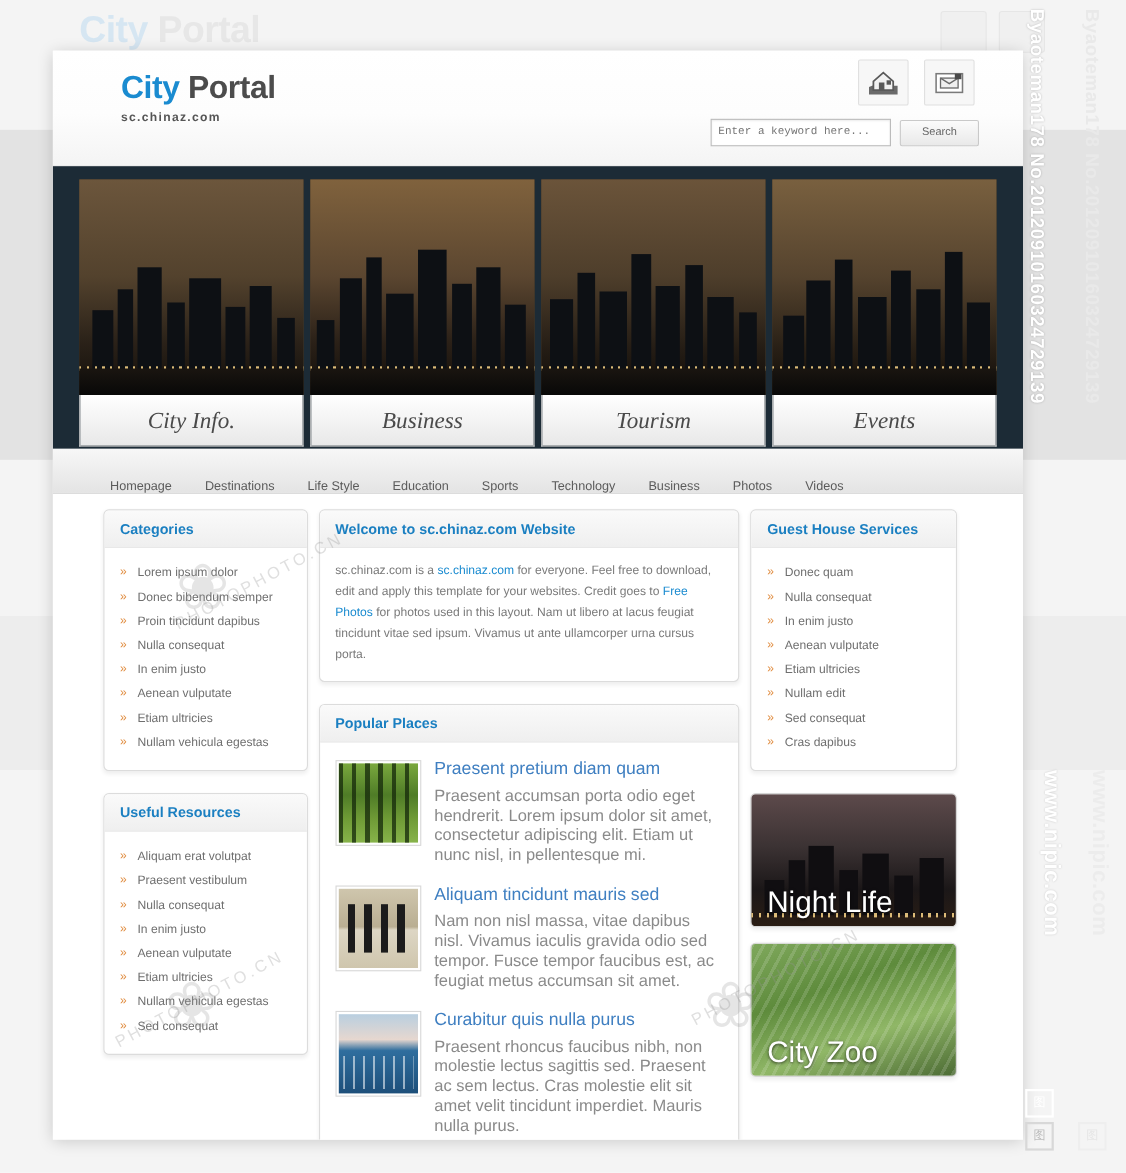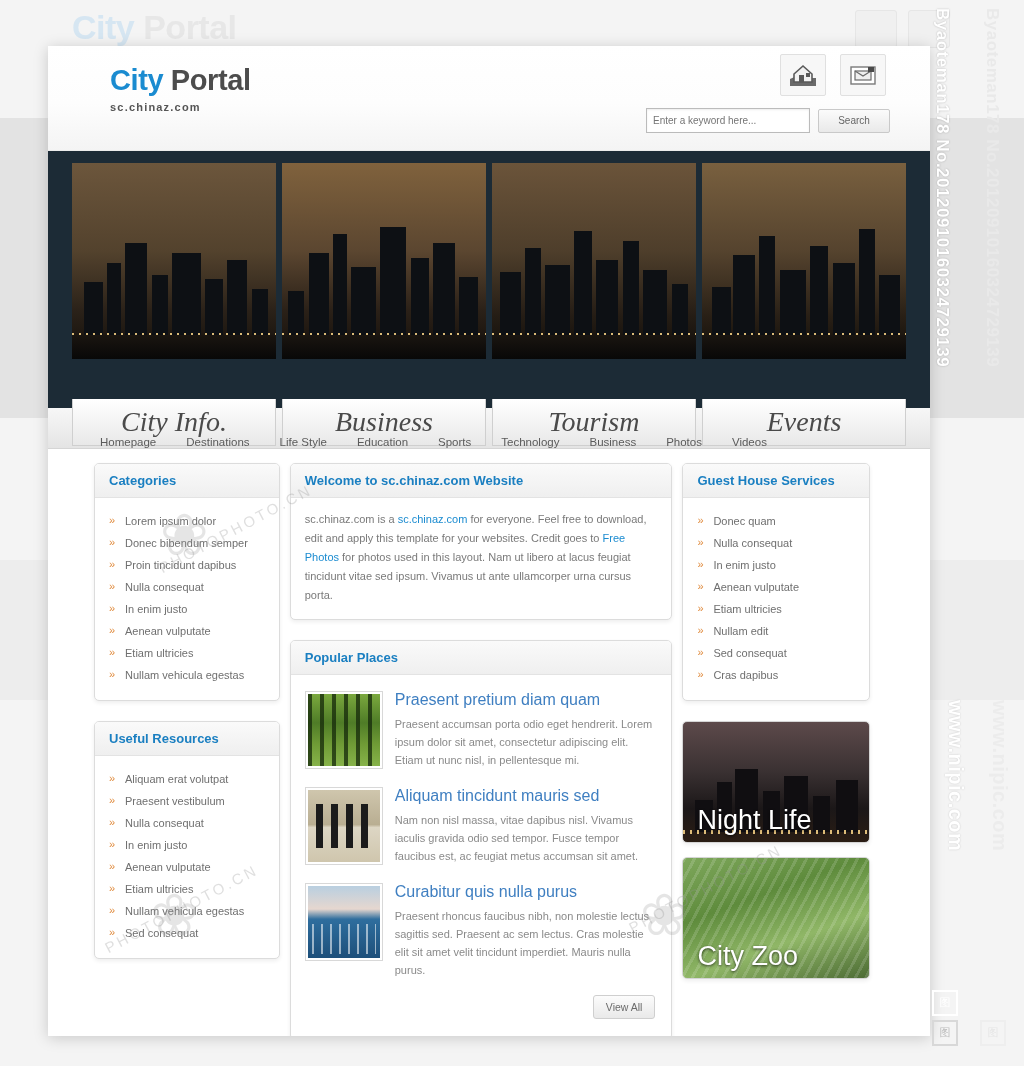--- a/index.html
+++ b/index.html
@@ -85,21 +85,21 @@
     font-size:11px;color:#555;letter-spacing:1.2px;margin-top:4px;font-weight:bold;
   }
   .header-icons{position:absolute;right:44px;top:8px;display:flex;gap:14px;}
   .hicon{
     width:44px;height:40px;border:1px solid #e0e0e0;background:#f7f7f7;
     border-radius:2px;display:flex;align-items:center;justify-content:center;
   }
   .search-box{position:absolute;right:40px;top:62px;display:flex;align-items:center;gap:8px;}
   .search-input{
     width:150px;height:19px;border:1px solid #bbb;background:#fff;
-    font-size:10px;color:#8d8d8d;padding:2px 6px;font-family:Liberation Sans, sans-serif;
+    font-size:10px;color:#8d8d8d;padding:2px 6px;font-family:Liberation Mono, monospace;
     box-shadow:inset 0 1px 2px rgba(0,0,0,.08);
   }
   .search-btn{
     width:72px;height:24px;border:1px solid #c9c9c9;border-radius:2px;
     background:linear-gradient(180deg,#fbfbfb,#e9e9e9);
     font-size:10px;color:#666;cursor:pointer;font-family:"Liberation Sans", sans-serif;
   }
 
   
   .hero{
@@ -116,21 +116,21 @@
   .bldgs{position:absolute;left:0;right:0;bottom:22px;height:120px;}
   .bl{position:absolute;bottom:0;background:#0d1014;}
   .water{position:absolute;left:0;right:0;bottom:0;height:24px;
          background:linear-gradient(180deg,#1a1510,#080808);}
   .lightrow{position:absolute;left:0;right:0;bottom:22px;height:4px;
       background:repeating-linear-gradient(90deg,#ffd98a 0 2px,transparent 2px 7px);opacity:.85;}
   .hero-cap{
     height:46px;display:flex;align-items:center;justify-content:center;
     background:linear-gradient(180deg,#ffffff,#e8e8e8);
     border:1px solid #cfcfcf;border-top:none;
-    font-family:"Liberation Serif", serif;font-style:italic;font-size:28px;color:#4a4a4a;margin-top:40px;
+    font-family:"Liberation Serif", serif;font-style:italic;font-size:21px;color:#4a4a4a;
   }
 
   
   .mainnav{
     height:40px;display:flex;align-items:flex-end;padding-left:52px;gap:30px;
     background:linear-gradient(180deg,#f7f7f7,#e4e4e4);
     border-bottom:1px solid #d5d5d5;
   }
   .mainnav a{font-size:11.5px;color:#5b5b5b;text-decoration:none;cursor:pointer;}
 
@@ -165,21 +165,21 @@
   .th-forest::after{content:"";position:absolute;inset:0;
     background:repeating-linear-gradient(90deg,rgba(20,40,10,.75) 0 4px,transparent 4px 12px);}
   .th-people{background:linear-gradient(180deg,#cfc6ad 0%,#b9ae92 48%,#ddd6c4 52%,#cfc6ad 100%);}
   .th-people::after{content:"";position:absolute;left:8px;right:8px;top:14px;height:44px;
     background:repeating-linear-gradient(90deg,#1b1b1b 0 7px,transparent 7px 15px);}
   .th-harbor{background:linear-gradient(180deg,#b9cfe0 0%,#e6d7cf 32%,#2f6e9e 46%,#1d4f7a 100%);}
   .th-harbor::after{content:"";position:absolute;left:4px;right:4px;top:38px;height:30px;
     background:repeating-linear-gradient(90deg,rgba(255,255,255,.55) 0 2px,transparent 2px 9px);}
   .place-body{flex:1;}
   .place-title{font-size:16px;color:#3f7fc1;margin-bottom:6px;cursor:pointer;}
-  .place-desc{font-size:11px;line-height:18px;color:#8a8a8a;}
+  .place-desc{font-size:15px;line-height:18px;color:#8a8a8a;}
   .viewall-wrap{display:flex;justify-content:flex-end;padding:2px 2px 6px 0;}
   .viewall{
     border:1px solid #cfcfcf;border-radius:3px;
     background:linear-gradient(180deg,#fcfcfc,#e9e9e9);
     font-size:10.5px;color:#6b6b6b;padding:5px 12px;cursor:pointer;
     font-family:"Liberation Sans", sans-serif;
   }
 
   .promo{
     position:relative;height:120px;border-radius:5px;overflow:hidden;margin-bottom:14px;

